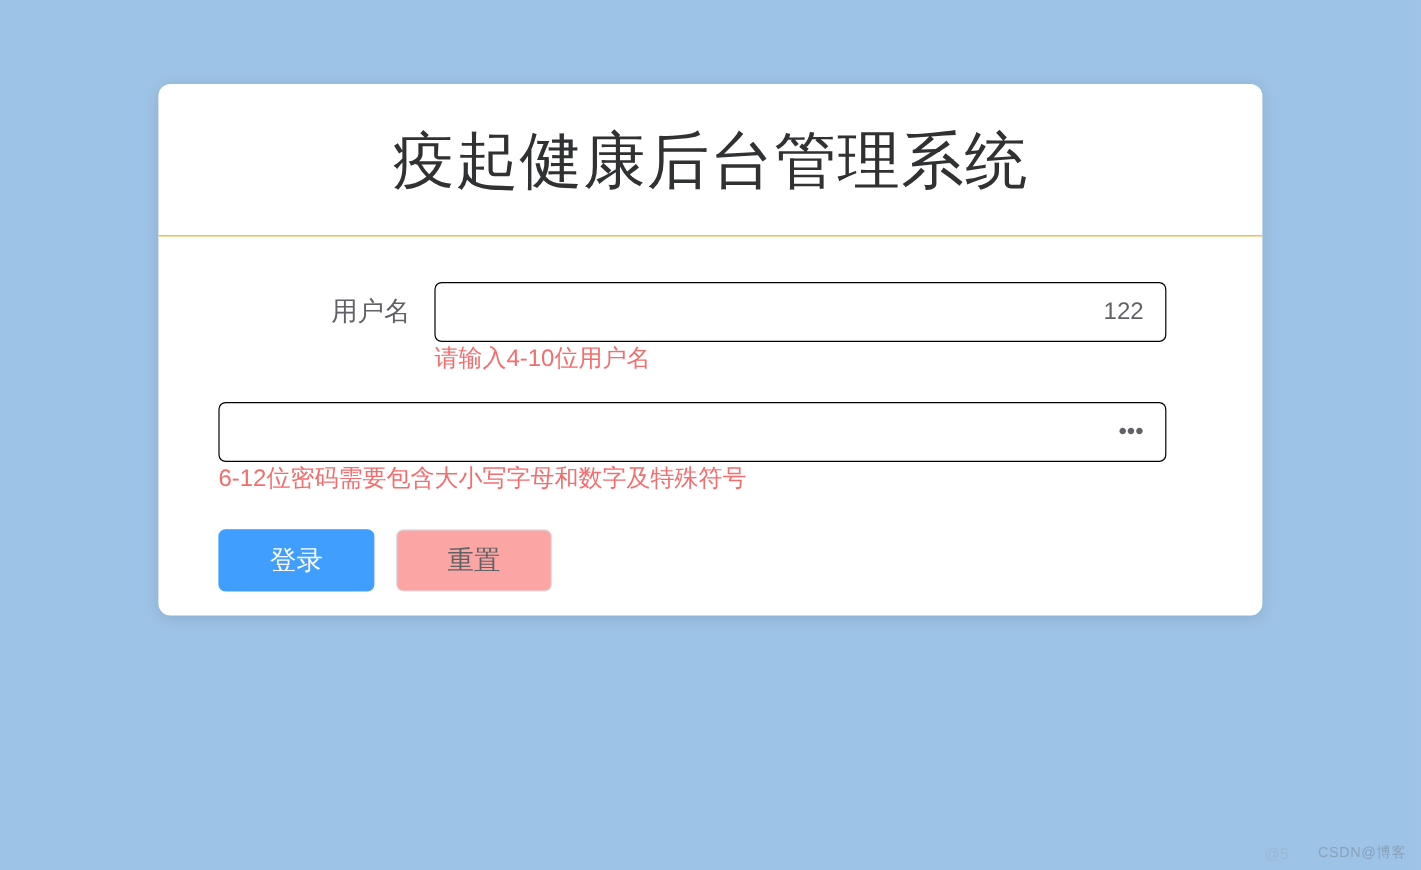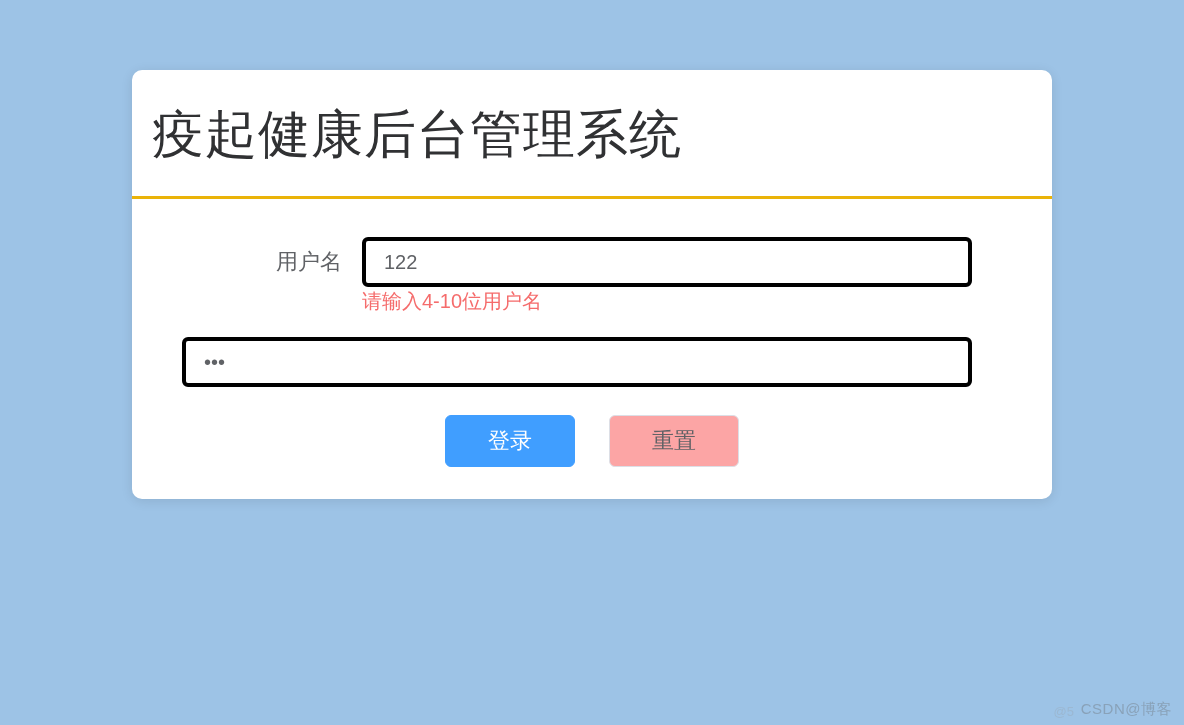--- a/index.html
+++ b/index.html
@@ -19,32 +19,32 @@
       padding-top: 70px;
     }
     .login-card {
       width: 920px;
       background: #fff;
       border-radius: 10px;
       box-shadow: 0 2px 12px 0 rgba(0,0,0,0.1);
       overflow: hidden;
     }
     .card-header {
-      border-bottom: 3px solid #eab308;
+      border-bottom: 1px solid #eab308;
       padding: 30px 20px 26px 20px;
-      text-align: left;
+      text-align: center;
     }
     .card-header h1 {
       font-size: 52px;
       font-weight: 400;
       color: #303133;
       letter-spacing: 1px;
     }
     .card-body {
-      padding: 38px 50px 32px 50px;
+      padding: 38px 50px 20px 50px;
     }
     .form-row {
       display: flex;
       align-items: flex-start;
       margin-bottom: 22px;
     }
     .label-col {
       width: 180px;
       text-align: right;
       padding-right: 20px;
@@ -52,39 +52,39 @@
       font-size: 22px;
       color: #606266;
     }
     .input-col {
       flex: 1;
       padding-right: 30px;
     }
     .form-input {
       width: 100%;
       height: 50px;
-      border: 4px solid #000000;
+      border: 1px solid #000000;
       border-radius: 6px;
       padding: 0 18px;
       font-size: 20px;
       color: #606266;
       outline: none;
       background: #fff;
       font-family: inherit;
+      text-align: right;
     }
     .error-msg {
       color: #f56c6c;
       font-size: 20px;
       margin-top: 0;
       line-height: 1.4;
     }
     .button-row {
       display: flex;
-      justify-content: center;
-      gap: 34px;
+      gap: 18px;
       margin-top: 28px;
     }
     .btn {
       min-width: 130px;
       height: 52px;
       border-radius: 6px;
       font-size: 22px;
       cursor: pointer;
       border: 1px solid #dcdfe6;
       background: #fca5a5;
@@ -96,21 +96,21 @@
     }
     .btn-primary {
       background: #409eff;
       border-color: #409eff;
       color: #fff;
     }
     .watermark {
       position: absolute;
       bottom: 6px;
       right: 12px;
-      font-size: 15px;
+      font-size: 12px;
       color: rgba(100,100,100,0.35);
       letter-spacing: 0.5px;
       pointer-events: none;
     }
     .watermark2 {
       position: absolute;
       bottom: 6px;
       right: 110px;
       font-size: 13px;
       color: rgba(150,150,150,0.25);
@@ -130,20 +130,21 @@
       <div class="label-col">用户名</div>
       <div class="input-col">
         <input type="text" class="form-input" value="122" style="">
         <div class="error-msg">请输入4-10位用户名</div>
       </div>
     </div>
 
     <div class="form-row">
       <div class="input-col">
         <input type="text" class="form-input" value="•••" style="">
+        <div class="error-msg">6-12位密码需要包含大小写字母和数字及特殊符号</div>
       </div>
     </div>
 
     <div class="button-row">
       <button class="btn btn-primary">登录</button>
       <button class="btn">重置</button>
     </div>
 
   </div>
 </div>

